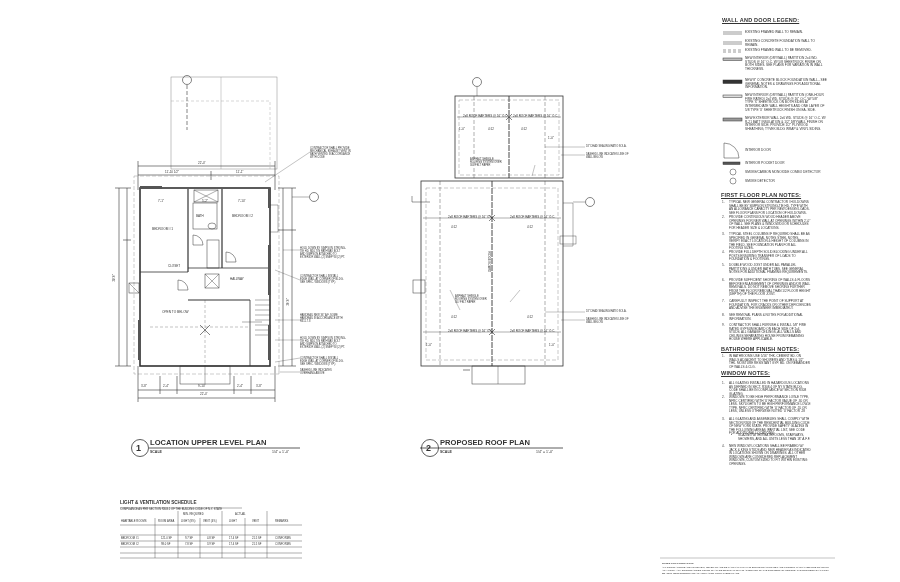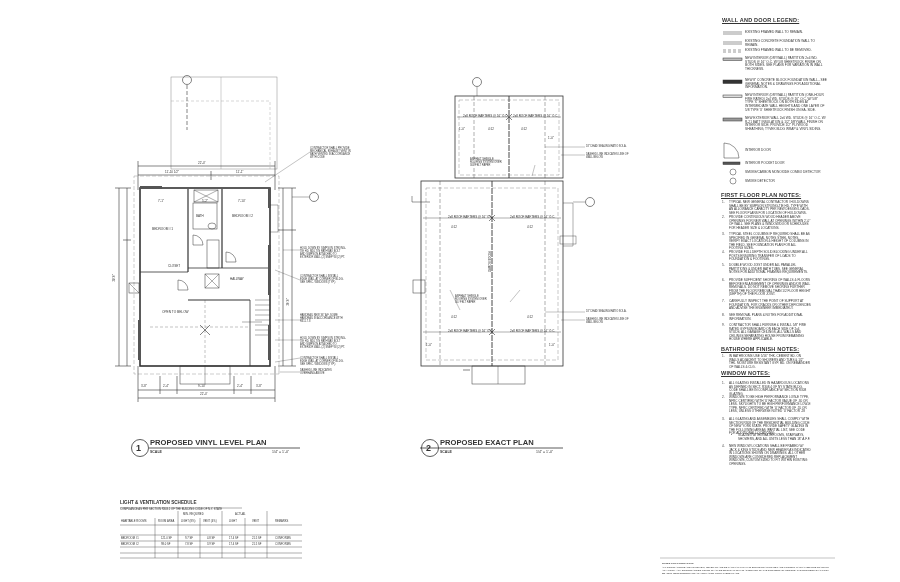--- a/index.html
+++ b/index.html
@@ -280,21 +280,21 @@
 
 <div class="txt callout" style="left:310px;top:147px;">CONTRACTOR SHALL PROVIDE MECHANICAL EXHAUST VENT IN BATH VENTED IN ACCORDANCE WITH CODE</div>
 <div class="txt callout" style="left:300px;top:247px;">HOLD DOWN BY SIMPSON STRONG-TIE HD. MDL7 IN PATHWAY BOLT AND SIMPSON ATTACHED TO EXTERIOR WALL (2) SMEP W/ (2) PT.</div>
 <div class="txt callout" style="left:300px;top:275px;">CONTRACTOR SHALL INSTALL EDGE WALL AT CORNER OF BLDG. SEE SPEC. WINDOWS (TYP.)</div>
 <div class="txt callout" style="left:300px;top:314px;">HANDRAIL NEW 36" A.F. SOME HANDRAIL IN ACCORDANCE WITH R311.7.8</div>
 <div class="txt callout" style="left:300px;top:337px;">HOLD DOWN BY SIMPSON STRONG-TIE HD. MDL7 IN PATHWAY BOLT AND SIMPSON ATTACHED TO EXTERIOR WALL (2) SMEP W/ (2) PT.</div>
 <div class="txt callout" style="left:300px;top:357px;">CONTRACTOR SHALL INSTALL EDGE WALL AT CORNER OF BLDG. SEE SPEC. WINDOWS (TYP.)</div>
 <div class="txt callout" style="left:300px;top:369px;">DASHED LINE INDICATES OVERHANG ABOVE</div>
 
 <div class="txt" style="left:136px;top:443px;font-size:9px;font-weight:bold;">1</div>
-<div class="txt plan-title" style="left:150px;top:439px;">PROPOSED VINYL LEVEL PLAN</div>
+<div class="txt plan-title" style="left:150px;top:439px;">LOCATION UPPER LEVEL PLAN</div>
 <div class="txt scale-label" style="left:150px;top:450px;">SCALE</div>
 <div class="txt scale-val" style="left:272px;top:450px;">1/4" = 1'-0"</div>
 
 <div class="txt dim" style="left:463px;top:115px;">2x8 ROOF RAFTERS @ 16" O.C.</div>
 <div class="txt dim" style="left:513px;top:115px;">2x8 ROOF RAFTERS @ 16" O.C.</div>
 <div class="txt dim" style="left:448px;top:216px;">2x8 ROOF RAFTERS @ 16" O.C.</div>
 <div class="txt dim" style="left:510px;top:216px;">2x8 ROOF RAFTERS @ 16" O.C.</div>
 <div class="txt dim" style="left:448px;top:330px;">2x8 ROOF RAFTERS @ 16" O.C.</div>
 <div class="txt dim" style="left:510px;top:330px;">2x8 ROOF RAFTERS @ 16" O.C.</div>
 <div class="txt dim" style="left:478px;top:260px;transform:rotate(90deg);">RIDGE BOARD</div>
@@ -310,21 +310,21 @@
 <div class="txt dim" style="left:549px;top:344px;">1'-0"</div>
 
 <div class="txt callout" style="left:586px;top:145px;">18" DEAD SEALING RATIO SOLA.</div>
 <div class="txt callout" style="left:586px;top:153px;">DASHED LINE INDICATES LINE OF WALL BELOW</div>
 <div class="txt callout" style="left:586px;top:310px;">18" DEAD SEALING RATIO SOLA.</div>
 <div class="txt callout" style="left:586px;top:318px;">DASHED LINE INDICATES LINE OF WALL BELOW</div>
 <div class="txt callout" style="left:470px;top:158px;width:32px;">ASPHALT SHINGLE ROOFING SYSTEM OVER 30# FELT PAPER</div>
 <div class="txt callout" style="left:455px;top:295px;width:32px;">ASPHALT SHINGLE ROOFING SYSTEM OVER 30# FELT PAPER</div>
 
 <div class="txt" style="left:426px;top:443px;font-size:9px;font-weight:bold;">2</div>
-<div class="txt plan-title" style="left:440px;top:439px;">PROPOSED EXACT PLAN</div>
+<div class="txt plan-title" style="left:440px;top:439px;">PROPOSED ROOF PLAN</div>
 <div class="txt scale-label" style="left:440px;top:450px;">SCALE</div>
 <div class="txt scale-val" style="left:536px;top:450px;">1/4" = 1'-0"</div>
 
 <div class="txt" style="left:120px;top:500px;font-size:4.6px;font-weight:bold;">LIGHT &amp; VENTILATION SCHEDULE</div>
 <div class="txt" style="left:120px;top:508px;font-size:2.7px;">COMPLIANCE AS PER SECTION R303.1 OF THE BUILDING CODE OF N.Y. STATE</div>
 <div class="txt" style="left:183px;top:513px;font-size:2.7px;">MIN. REQUIRED</div>
 <div class="txt" style="left:235px;top:513px;font-size:2.7px;">ACTUAL</div>
 <div>
   <div class="txt" style="left:121px;top:520px;font-size:2.7px;">HABITABLE ROOMS</div>
   <div class="txt" style="left:158px;top:520px;font-size:2.7px;">ROOM AREA</div>

